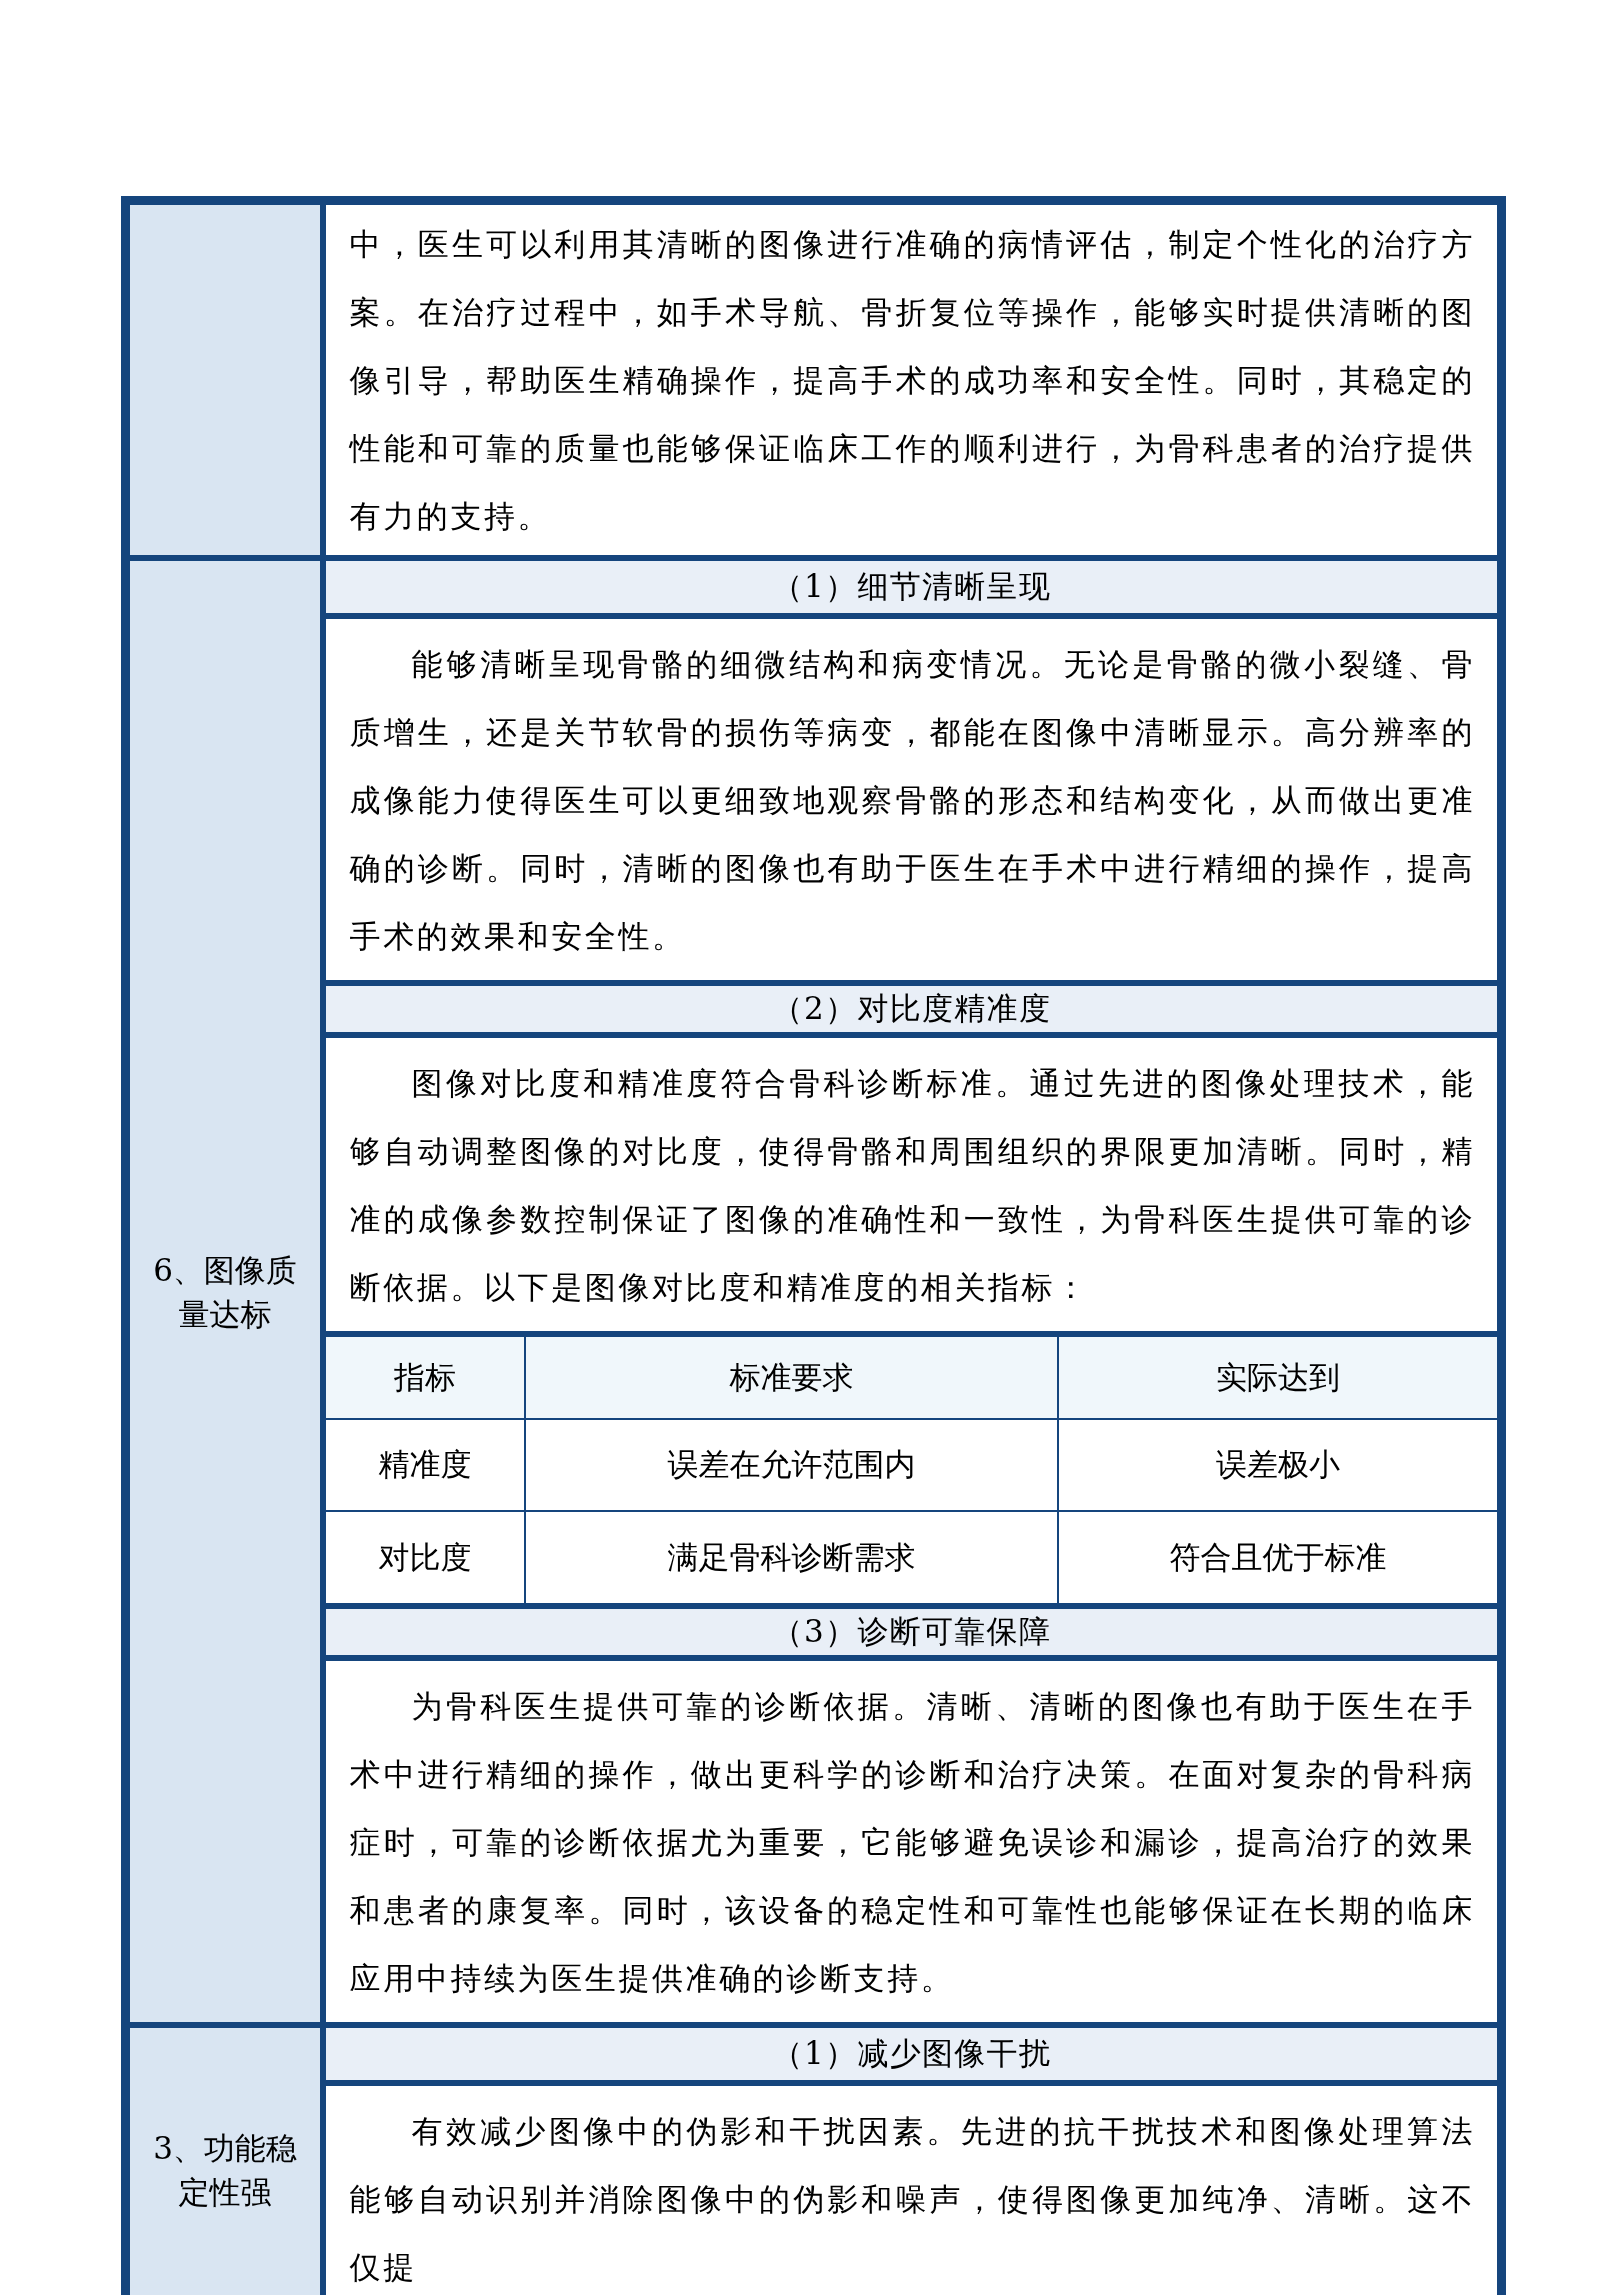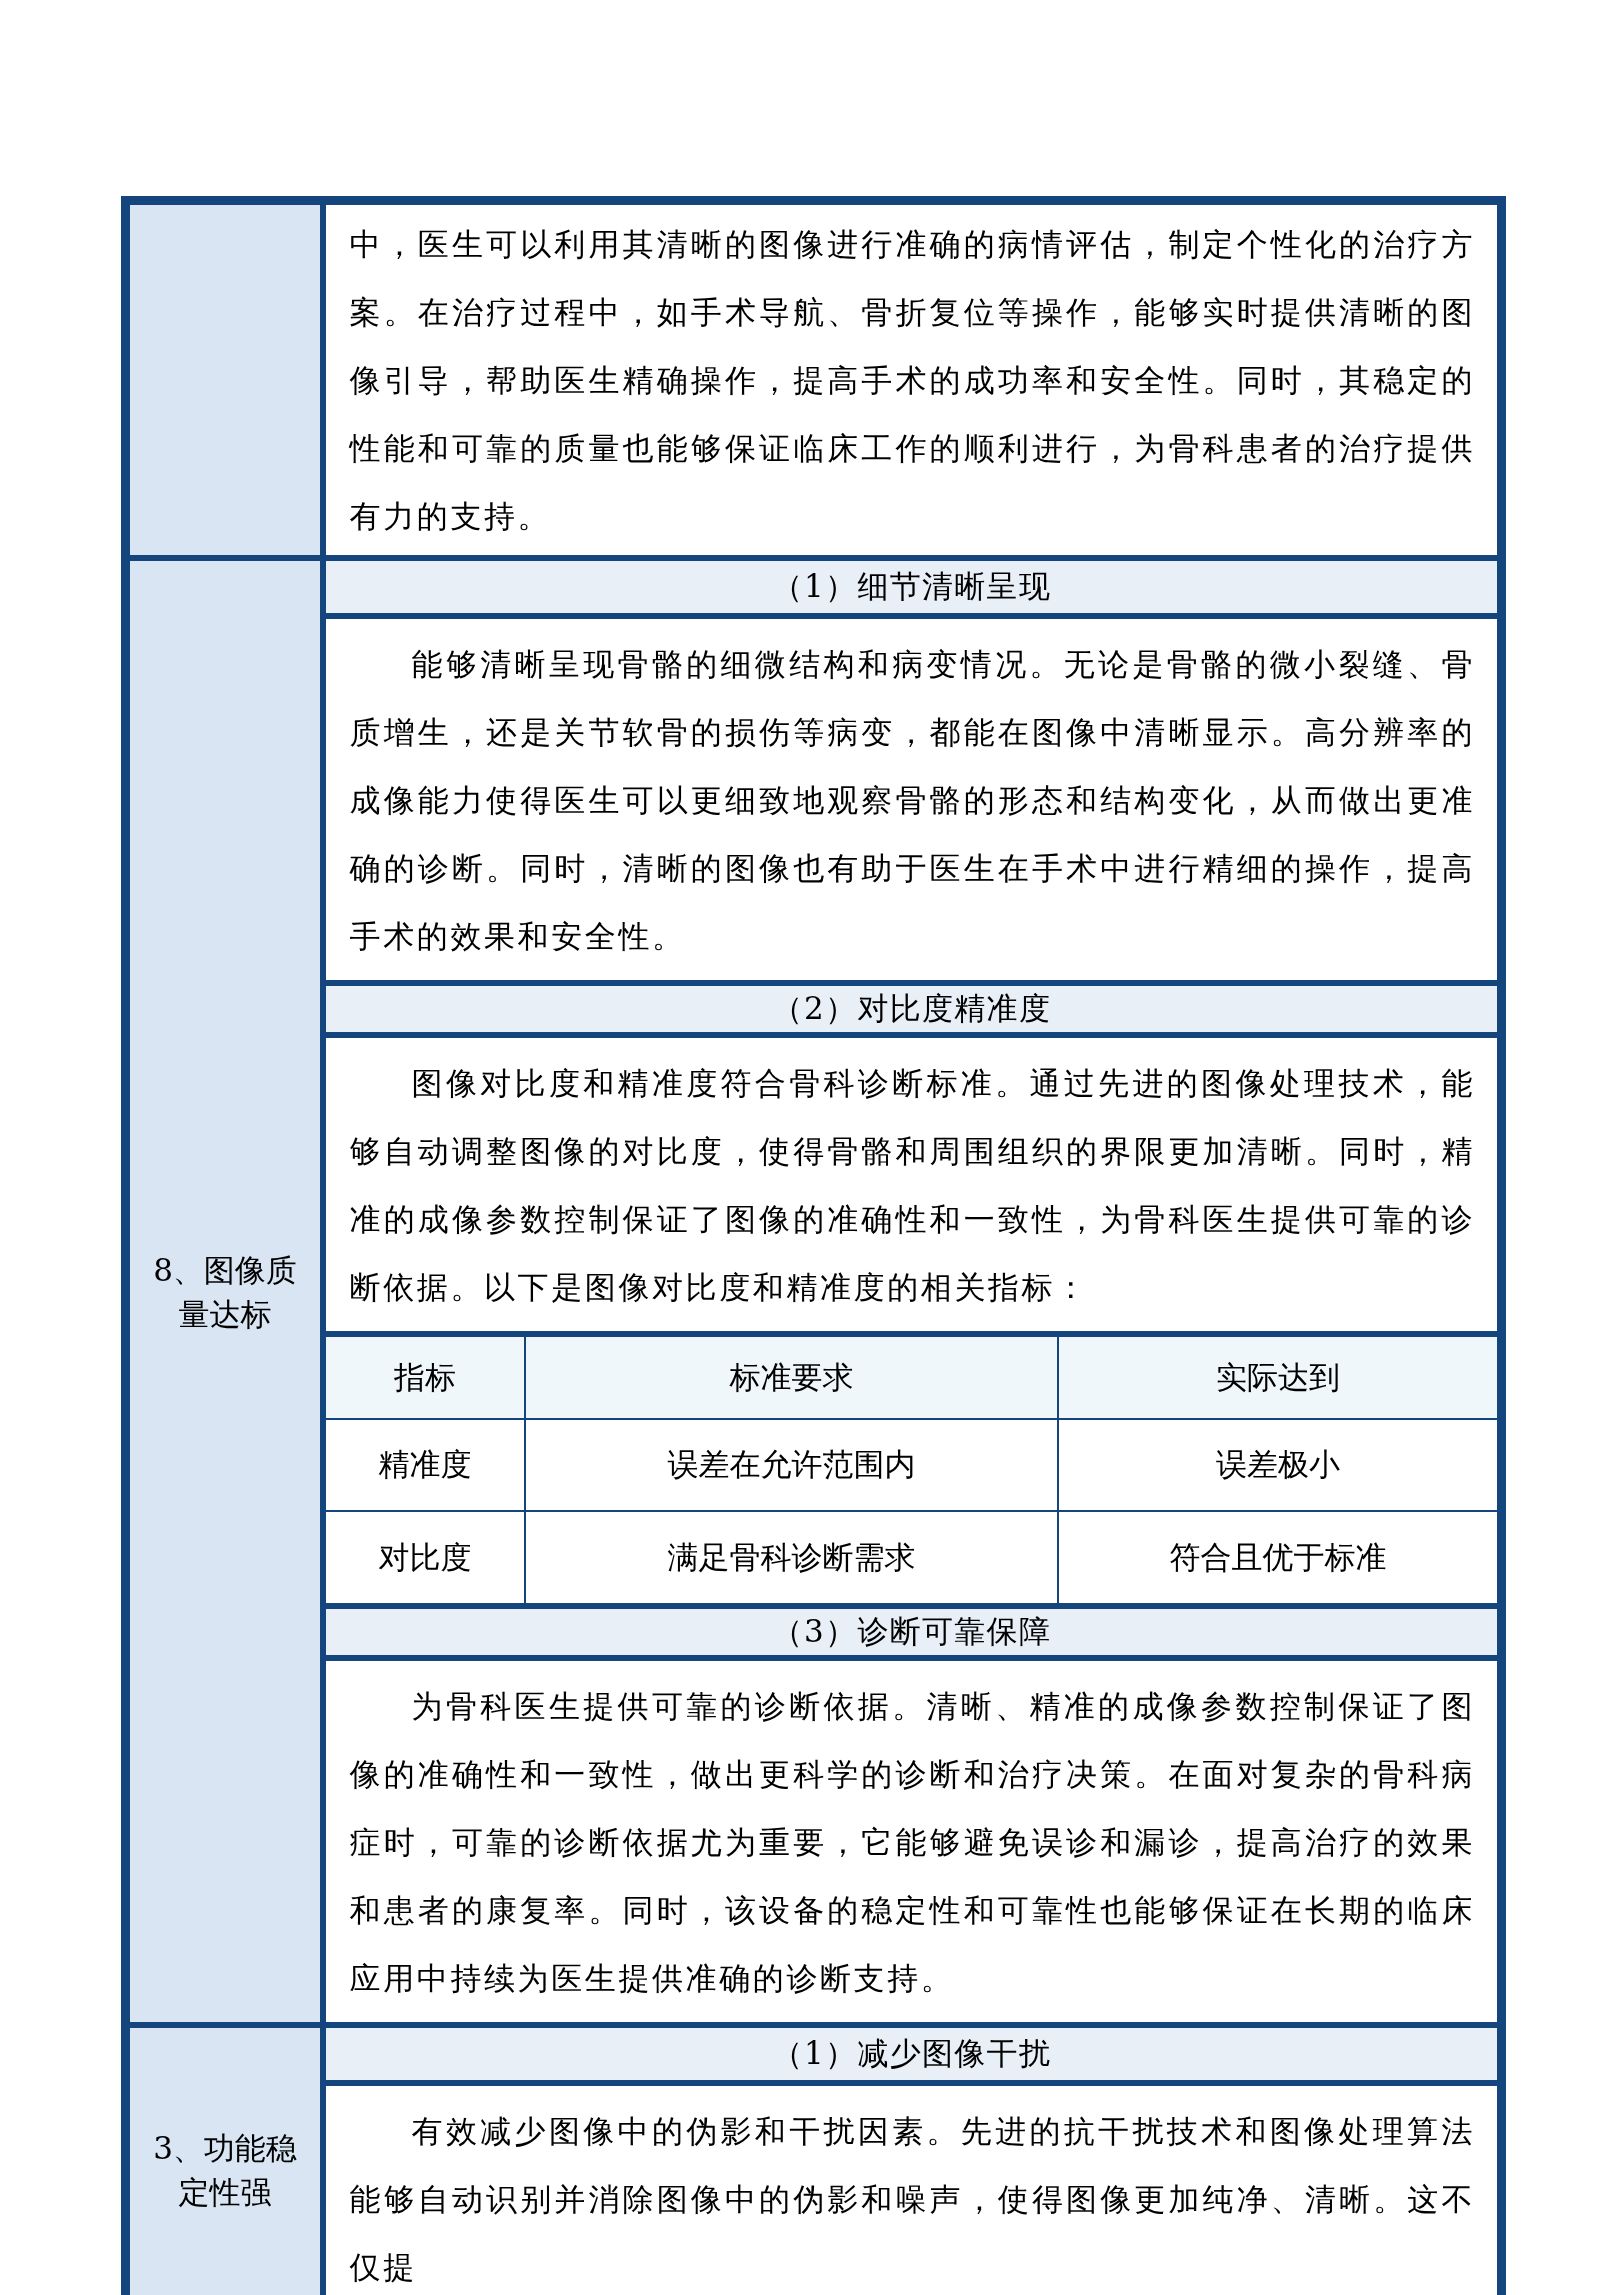--- a/index.html
+++ b/index.html
@@ -78,21 +78,21 @@
 
   <div class="trow">
     <div class="cell label"></div>
     <div class="cell content row1-body">
       <div class="para">中，医生可以利用其清晰的图像进行准确的病情评估，制定个性化的治疗方案。在治疗过程中，如手术导航、骨折复位等操作，能够实时提供清晰的图像引导，帮助医生精确操作，提高手术的成功率和安全性。同时，其稳定的性能和可靠的质量也能够保证临床工作的顺利进行，为骨科患者的治疗提供有力的支持。</div>
     </div>
   </div>
 
   <div class="trow">
     <div class="cell label">
-      <span>8、图像质量达标</span>
+      <span>6、图像质量达标</span>
     </div>
     <div class="cell content stack">
 
       <div class="sec-header">
         <span>（1）细节清晰呈现</span>
       </div>
       <div class="sec-body">
         <div class="para indent">能够清晰呈现骨骼的细微结构和病变情况。无论是骨骼的微小裂缝、骨质增生，还是关节软骨的损伤等病变，都能在图像中清晰显示。高分辨率的成像能力使得医生可以更细致地观察骨骼的形态和结构变化，从而做出更准确的诊断。同时，清晰的图像也有助于医生在手术中进行精细的操作，提高手术的效果和安全性。</div>
       </div>
 
@@ -125,21 +125,21 @@
             <td>满足骨科诊断需求</td>
             <td>符合且优于标准</td>
           </tr>
         </tbody>
       </table>
 
       <div class="sec-header">
         <span>（3）诊断可靠保障</span>
       </div>
       <div class="sec-body">
-        <div class="para indent">为骨科医生提供可靠的诊断依据。清晰、精准的成像参数控制保证了图像的准确性和一致性，做出更科学的诊断和治疗决策。在面对复杂的骨科病症时，可靠的诊断依据尤为重要，它能够避免误诊和漏诊，提高治疗的效果和患者的康复率。同时，该设备的稳定性和可靠性也能够保证在长期的临床应用中持续为医生提供准确的诊断支持。</div>
+        <div class="para indent">为骨科医生提供可靠的诊断依据。清晰、清晰的图像也有助于医生在手术中进行精细的操作，做出更科学的诊断和治疗决策。在面对复杂的骨科病症时，可靠的诊断依据尤为重要，它能够避免误诊和漏诊，提高治疗的效果和患者的康复率。同时，该设备的稳定性和可靠性也能够保证在长期的临床应用中持续为医生提供准确的诊断支持。</div>
       </div>
 
     </div>
   </div>
 
   <div class="trow">
     <div class="cell label">
       <span>3、功能稳定性强</span>
     </div>
     <div class="cell content stack">

